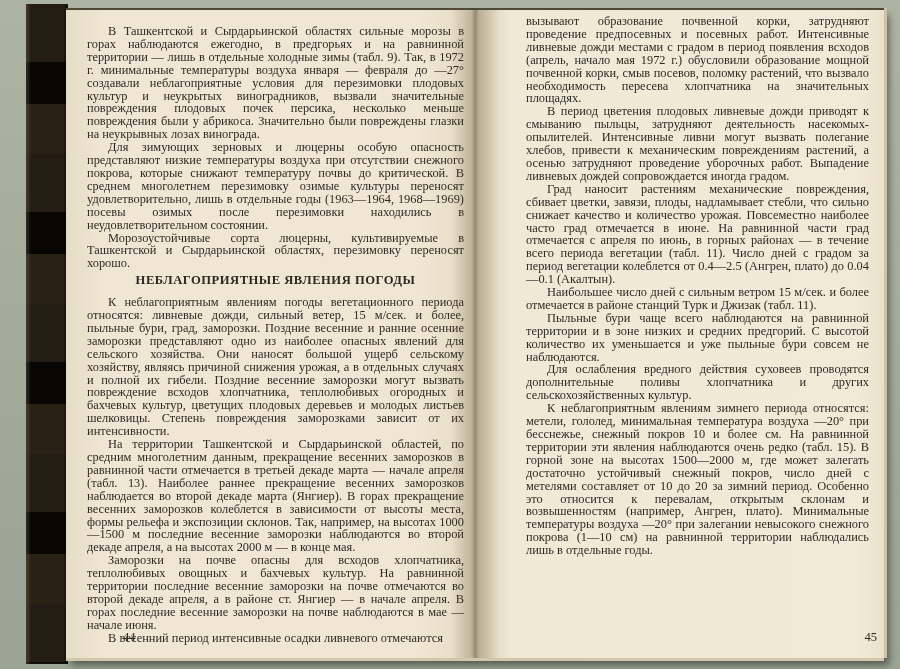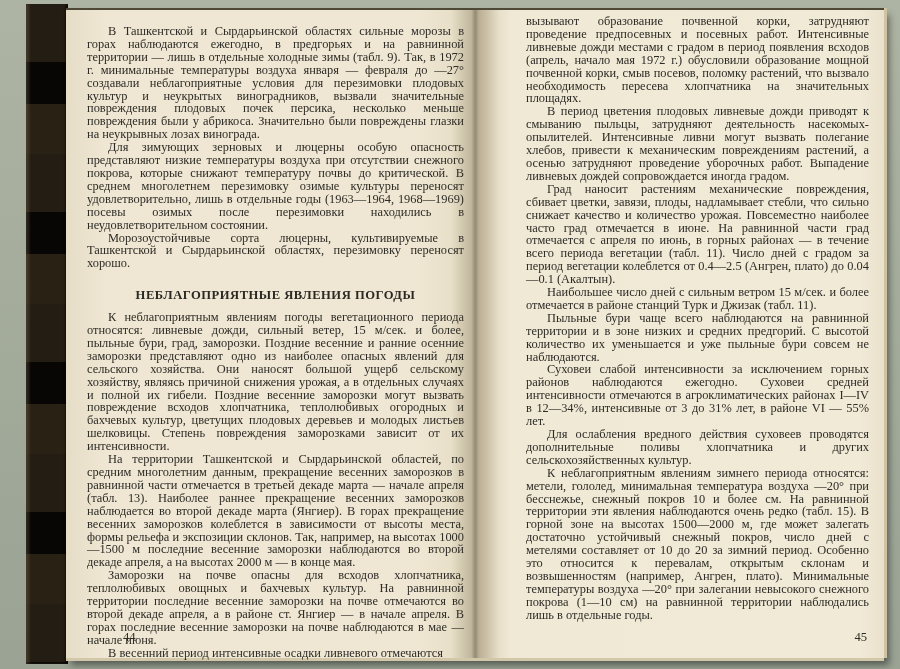--- a/index.html
+++ b/index.html
@@ -44,31 +44,31 @@
   .text-col {
     position: absolute;
     font-size: 12.4px; line-height: 12.9px;
     color: #2d2b26; text-align: justify;
   }
   .page.left  .text-col { left: 21px; right: 11px; top: 15px; }
   .page.right .text-col { left: 11px; right: 15px; top: 5px; margin-left: 40px; }
   p.para { margin: 0; text-indent: 1.7em; }
   p.para.flush { text-indent: 0; }
   h2.heading {
-    margin: 19px 0 9px; text-indent: 0;
+    margin: 4px 0 9px; text-indent: 0;
     font-size: 12.6px; font-weight: bold;
     text-align: center; letter-spacing: .5px;
     color: #2a2823;
   }
   .page-num {
     position: absolute; bottom: 13px;
     font-size: 12.6px; color: #2d2b26; margin-left: 36px;
   }
   .page.left  .page-num { left: 21px; }
-  .page.right .page-num { right: 17px; }
+  .page.right .page-num { right: 7px; }
 </style>
 </head>
 <body>
 
 <div class="scene">
   <div class="book-edge"></div>
 
   <div class="pages">
 
     <div class="page left">
@@ -85,21 +85,20 @@
       <div class="page-num">44</div>
     </div>
 
     <div class="page right">
       <div class="text-col">
         <p class="para flush">вызывают образование почвенной корки, затрудняют проведение предпосевных и посевных работ. Интенсивные ливневые дожди местами с градом в период появления всходов (апрель, начало мая 1972 г.) обусловили образование мощной почвенной корки, смыв посевов, поломку растений, что вызвало необходимость пересева хлопчатника на значительных площадях.</p>
         <p class="para">В период цветения плодовых ливневые дожди приводят к смыванию пыльцы, затрудняют деятельность насекомых-опылителей. Интенсивные ливни могут вызвать полегание хлебов, привести к механическим повреждениям растений, а осенью затрудняют проведение уборочных работ. Выпадение ливневых дождей сопровождается иногда градом.</p>
         <p class="para">Град наносит растениям механические повреждения, сбивает цветки, завязи, плоды, надламывает стебли, что сильно снижает качество и количество урожая. Повсеместно наиболее часто град отмечается в июне. На равнинной части град отмечается с апреля по июнь, в горных районах — в течение всего периода вегетации (табл. 11). Число дней с градом за период вегетации колеблется от 0.4—2.5 (Ангрен, плато) до 0.04—0.1 (Акалтын).</p>
         <p class="para">Наибольшее число дней с сильным ветром 15 м/сек. и более отмечается в районе станций Турк и Джизак (табл. 11).</p>
         <p class="para">Пыльные бури чаще всего наблюдаются на равнинной территории и в зоне низких и средних предгорий. С высотой количество их уменьшается и уже пыльные бури совсем не наблюдаются.</p>
-        <p class="para">Суховеи слабой интенсивности за исключением горных районов наблюдаются ежегодно. Суховеи средней интенсивности отмечаются в агроклиматических районах I—IV в 12—34%, интенсивные от 3 до 31% лет, в районе VI — 55% лет.</p>
         <p class="para">Для ослабления вредного действия суховеев проводятся дополнительные поливы хлопчатника и других сельскохозяйственных культур.</p>
         <p class="para">К неблагоприятным явлениям зимнего периода относятся: метели, гололед, минимальная температура воздуха —20° при бесснежье, снежный покров 10 и более см. На равнинной территории эти явления наблюдаются очень редко (табл. 15). В горной зоне на высотах 1500—2000 м, где может залегать достаточно устойчивый снежный покров, число дней с метелями составляет от 10 до 20 за зимний период. Особенно это относится к перевалам, открытым склонам и возвышенностям (например, Ангрен, плато). Минимальные температуры воздуха —20° при залегании невысокого снежного покрова (1—10 см) на равнинной территории наблюдались лишь в отдельные годы.</p>
       </div>
       <div class="page-num">45</div>
     </div>
 
     <div class="gutter"></div>
   </div>
 </div>
 

